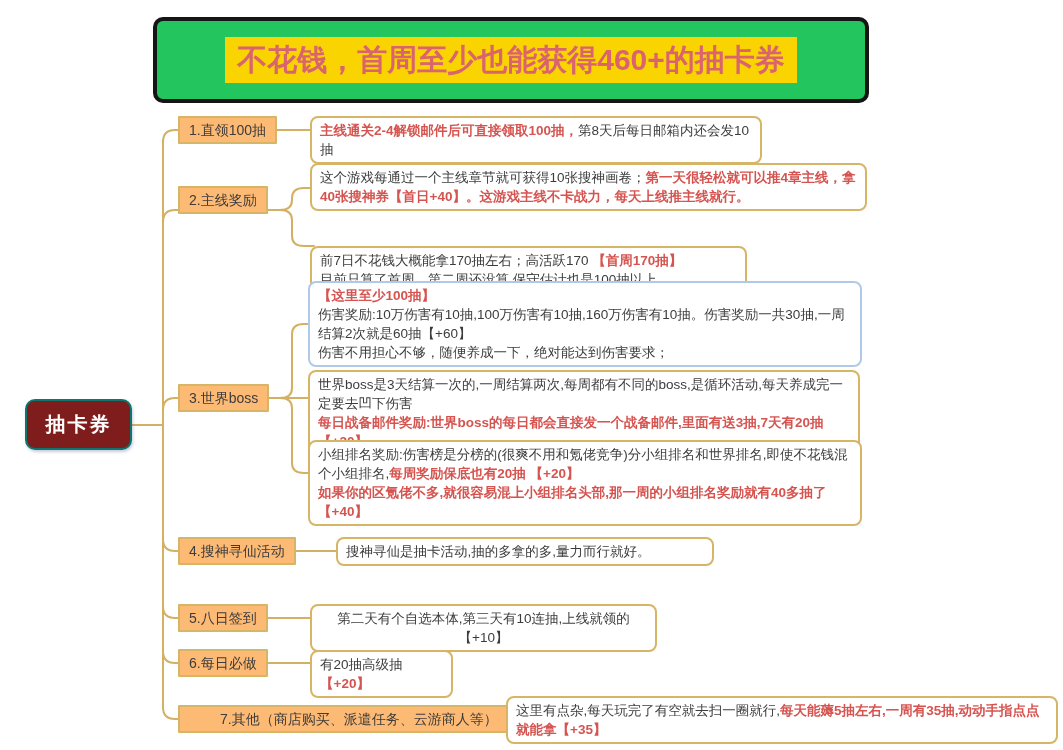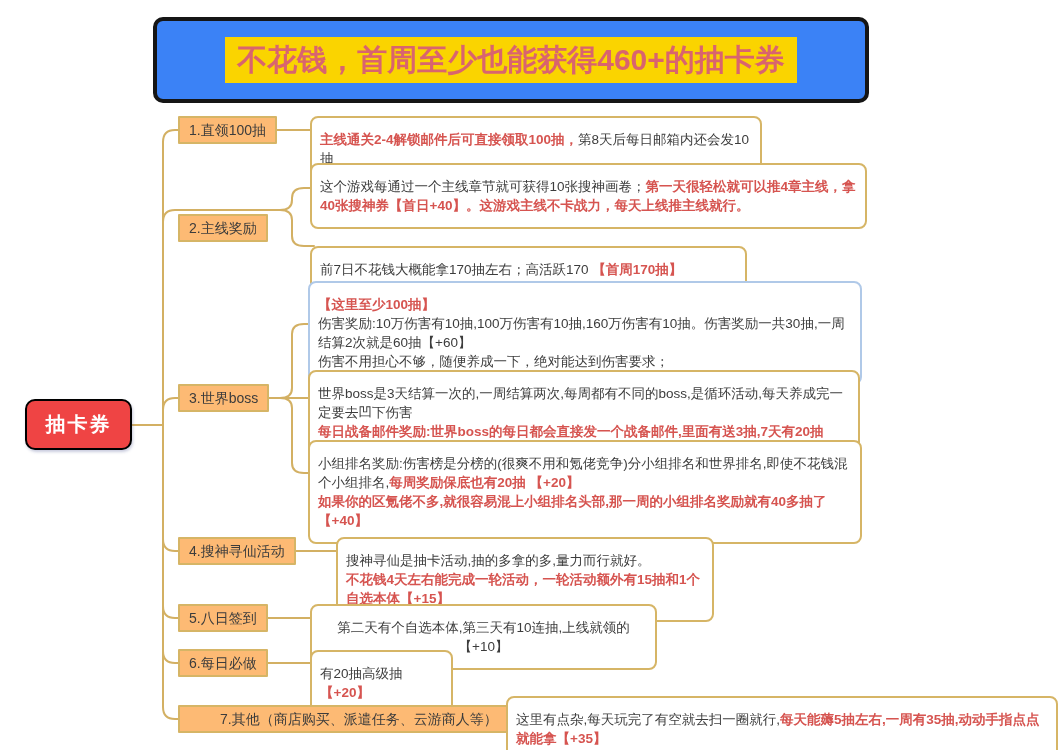--- a/index.html
+++ b/index.html
@@ -5,42 +5,42 @@
   html,body { margin:0; padding:0; background:#ffffff; }
   #stage {
     position:relative; width:1063px; height:750px; overflow:hidden;
     background:#ffffff; font-family:"Liberation Sans", sans-serif;
   }
   svg.links { position:absolute; left:0; top:0; width:1063px; height:750px; }
   svg.links path { fill:none; stroke:#d3b063; stroke-width:2; stroke-linecap:round; }
 
   .title-box {
     position:absolute; left:153px; top:17px; width:716px; height:86px;
-    background:#3b82f6; border:4px solid #151515; border-radius:10px;
+    background:#22c55e; border:4px solid #151515; border-radius:10px;
     display:flex; align-items:center; justify-content:center; box-sizing:border-box;
   }
   .title-strip {
     background:#fad400; color:#d9646e; font-weight:bold; font-size:30px;
     line-height:1.35; padding:3px 12px; white-space:nowrap;
   }
   .root-node {
     position:absolute; left:25px; top:399px; width:107px; height:51px;
-    background:#ef4444; border:2px solid #000000; border-radius:10px;
+    background:#7f1d1d; border:2px solid #0f766e; border-radius:10px;
     color:#ffffff; font-size:20px; font-weight:bold; letter-spacing:2px;
     display:flex; align-items:center; justify-content:center; box-sizing:border-box;
     box-shadow:1px 2px 3px rgba(100,110,160,.35);
   }
   .topic-node {
     position:absolute; transform:translateY(-50%);
     background:#fdba74; border:2px solid #d6b566; border-radius:1px;
     padding:2px 9px; font-size:14px; color:#3c3c3c; white-space:nowrap; line-height:20px;
   }
   .note-box {
     position:absolute; background:#ffffff; border:2px solid #d6b566; border-radius:8px;
-    padding:12px 8px; font-size:13.5px; line-height:19px; color:#3c3c3c; box-sizing:border-box;
+    padding:3px 8px; font-size:13.5px; line-height:19px; color:#3c3c3c; box-sizing:border-box;
   }
   .note-box.blue { border-color:#b0c9e8; }
   .para { margin:0; }
   .red { color:#d65450; font-weight:bold; }
 </style>
 </head>
 <body>
 
 <div id="stage">
 
@@ -73,21 +73,21 @@
 
   <div class="root-node">
     <span>抽卡券</span>
   </div>
 
   <div id="nodes">
       <div class="topic-node" style="left: 178px; top: 130px;"><span>1.直领100抽</span></div>
       <div class="note-box" style="left: 310px; top: 116px; width: 452px;">
         <div class="para"><span class="red">主线通关2-4解锁邮件后可直接领取100抽，</span><span>第8天后每日邮箱内还会发10抽</span></div>
       </div>
-      <div class="topic-node" style="left: 178px; top: 228px;"><span>2.主线奖励</span></div>
+      <div class="topic-node" style="left: 178px; top: 200px;"><span>2.主线奖励</span></div>
       <div class="note-box" style="left: 310px; top: 163px; width: 557px;">
         <div class="para"><span>这个游戏每通过一个主线章节就可获得10张搜神画卷；</span><span class="red">第一天很轻松就可以推4章主线，拿40张搜神券【首日+40】。这游戏主线不卡战力，每天上线推主线就行。</span></div>
       </div>
       <div class="note-box" style="left: 310px; top: 222px; width: 437px; margin-top: 24px;">
         <div class="para"><span>前7日不花钱大概能拿170抽左右；高活跃170 </span><span class="red">【首周170抽】</span></div>
         <div class="para"><span>目前只算了首周，第二周还没算,保守估计也是100抽以上</span></div>
       </div>
       <div class="topic-node" style="left: 178px; top: 398px;"><span>3.世界boss</span></div>
       <div class="note-box blue" style="left: 308px; top: 281px; width: 554px;">
         <div class="para"><span class="red">【这里至少100抽】</span></div>
@@ -98,21 +98,20 @@
         <div class="para"><span>世界boss是3天结算一次的,一周结算两次,每周都有不同的boss,是循环活动,每天养成完一定要去凹下伤害</span></div>
         <div class="para"><span class="red">每日战备邮件奖励:世界boss的每日都会直接发一个战备邮件,里面有送3抽,7天有20抽 【+20】</span></div>
       </div>
       <div class="note-box" style="left: 308px; top: 440px; width: 554px;">
         <div class="para"><span>小组排名奖励:伤害榜是分榜的(很爽不用和氪佬竞争)分小组排名和世界排名,即使不花钱混个小组排名,</span><span class="red">每周奖励保底也有20抽 【+20】</span></div>
         <div class="para"><span class="red">如果你的区氪佬不多,就很容易混上小组排名头部,那一周的小组排名奖励就有40多抽了 【+40】</span></div>
       </div>
       <div class="topic-node" style="left: 178px; top: 551px;"><span>4.搜神寻仙活动</span></div>
       <div class="note-box" style="left: 336px; top: 519px; width: 378px; margin-top: 18px;">
         <div class="para"><span>搜神寻仙是抽卡活动,抽的多拿的多,量力而行就好。</span></div>
-        <div class="para"><span class="red">不花钱4天左右能完成一轮活动，一轮活动额外有15抽和1个自选本体【+15】</span></div>
       </div>
       <div class="topic-node" style="left: 178px; top: 618px;"><span>5.八日签到</span></div>
       <div class="note-box" style="left: 310px; top: 604px; width: 347px; text-align: center;">
         <div class="para"><span>第二天有个自选本体,第三天有10连抽,上线就领的 【+10】</span></div>
       </div>
       <div class="topic-node" style="left: 178px; top: 663px;"><span>6.每日必做</span></div>
       <div class="note-box" style="left: 310px; top: 650px; width: 143px;">
         <div class="para"><span>有20抽高级抽 </span><span class="red">【+20】</span></div>
       </div>
       <div class="topic-node" style="left: 178px; top: 719px; padding-left: 40px;"><span>7.其他（商店购买、派遣任务、云游商人等）</span></div>

